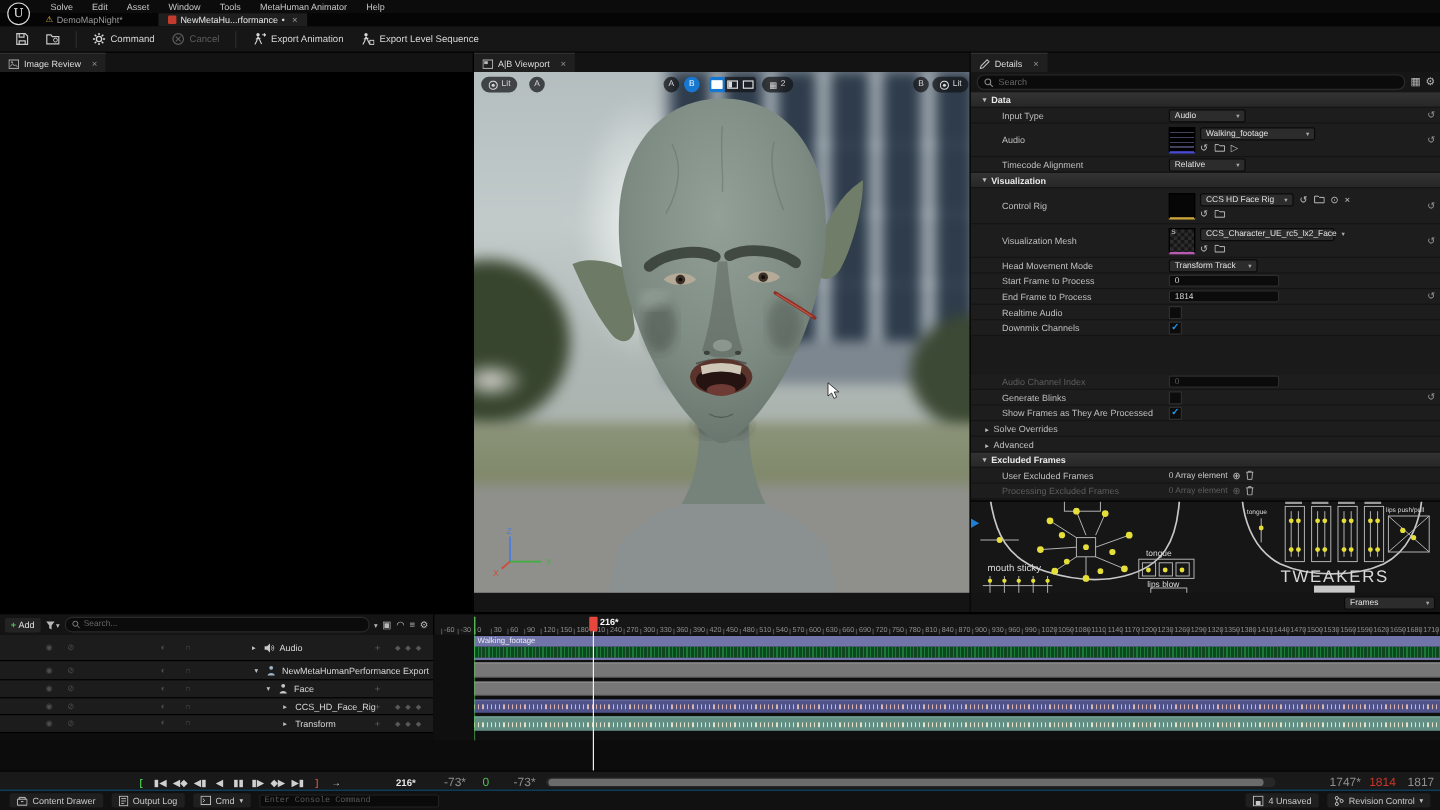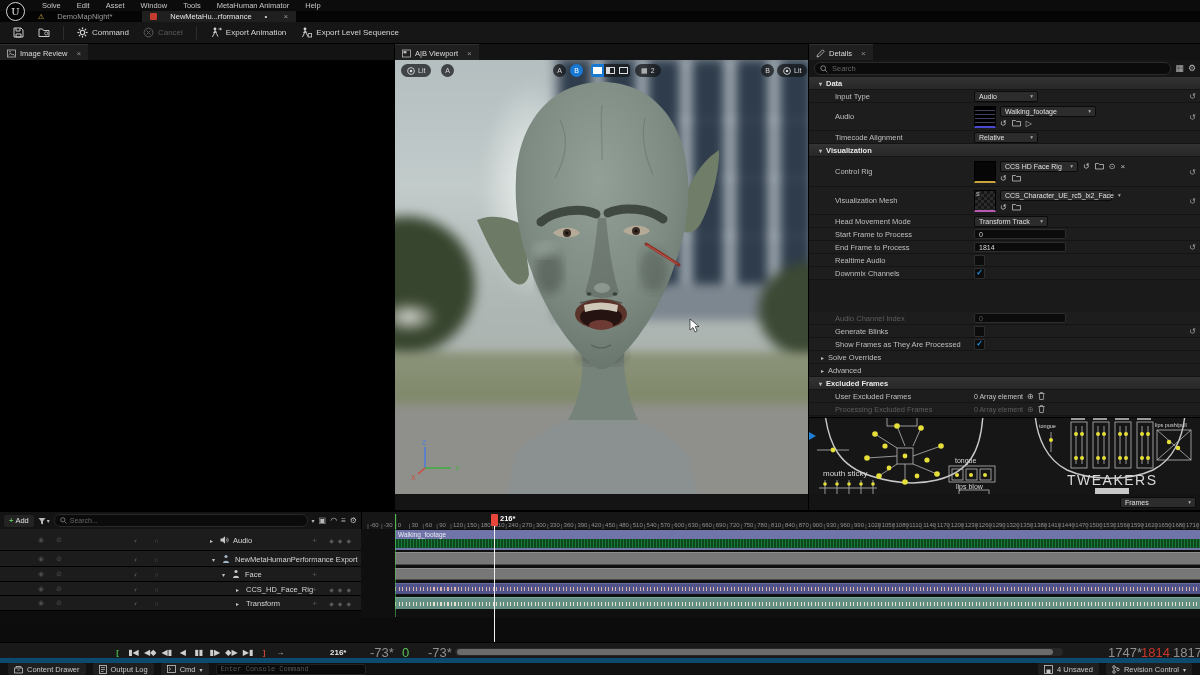--- a/index.html
+++ b/index.html
@@ -7,21 +7,21 @@
        font-family:"Liberation Sans",sans-serif;color:#cfcfcf;}
   .abs{position:absolute;}
   svg text{font-family:"Liberation Sans",sans-serif;}
 
   
   #menubar{position:absolute;left:0;top:0;width:1200px;height:11px;background:#0c0c0c;display:flex;align-items:center;padding-left:34px;box-sizing:border-box;}
   .menu-item{font-size:7.5px;color:#c6c6c6;padding:0 8px;line-height:11px;white-space:nowrap;}
   #logo{position:absolute;left:6px;top:2px;width:17px;height:17px;border-radius:50%;border:1.5px solid #d8d8d8;background:#000;
         display:flex;align-items:center;justify-content:center;font-family:"DejaVu Serif",serif;font-size:10px;color:#eee;z-index:9;}
   #tabrow{position:absolute;left:0;top:11px;width:1200px;height:11px;background:#050505;display:flex;padding-left:30px;box-sizing:border-box;}
-  .asset-tab{display:flex;align-items:center;font-size:7.5px;height:11px;padding:0 8px;color:#9a9a9a;gap:13px;white-space:nowrap;}
+  .asset-tab{display:flex;align-items:center;font-size:7.5px;height:11px;padding:0 8px;color:#9a9a9a;gap:3px;white-space:nowrap;}
   .asset-tab.selected{background:#1f1f1f;color:#e6e6e6;margin-left:22px;}
   .warn-ico{color:#e8c23a;font-size:7px;line-height:7px;}
   .red-ico{width:7px;height:7px;background:#c23b2c;border-radius:1px;flex-shrink:0;}
   .tab-dirty{color:#d8d8d8;font-size:8px;}
   .tab-close{color:#9a9a9a;font-size:8px;margin-left:3px;}
 
   #toolbar{position:absolute;left:0;top:22px;width:1200px;height:22px;background:#161616;border-bottom:1px solid #000;
            display:flex;align-items:center;padding-left:6px;box-sizing:border-box;}
   .tbtn{display:flex;align-items:center;gap:4px;font-size:8px;color:#d6d6d6;padding:3px 7px;border-radius:2px;white-space:nowrap;}
   .tbtn.disabled{color:#5c5c5c;}
@@ -121,33 +121,33 @@
   .lane.keys-teal::after{content:"";position:absolute;left:0;right:0;top:50%;height:4px;transform:translateY(-50%);
       background:repeating-linear-gradient(90deg,#e2dfca 0 1px,rgba(0,0,0,0) 1px 3.5px);}
   .aud-top{height:9px;background:#7074a8;font-size:6.5px;color:#e9e9f2;padding-left:3px;line-height:9px;overflow:hidden;}
   .aud-wave{height:9px;background:#0c4720;background-image:repeating-linear-gradient(90deg,#1c7a39 0 1px,rgba(0,0,0,0) 1px 3px);}
   .aud-bot{height:2px;background:#7074a8;}
   #seq-empty{position:absolute;left:0;top:105px;width:1200px;height:25px;background:#0c0c0c;}
   #transport{position:absolute;left:0;top:130px;width:1200px;height:18px;background:#191919;border-top:1px solid #000;box-sizing:border-box;}
   .tpb{display:inline-flex;align-items:center;justify-content:center;font-size:8px;color:#d0d0d0;min-width:11px;height:18px;}
   .tpb.green{color:#4ac04a;font-weight:bold;}
   .tpb.red{color:#c8463a;font-weight:bold;}
-  .tval{position:absolute;top:0;height:18px;display:flex;align-items:center;font-size:13px;color:#8f8f8f;}
+  .tval{position:absolute;top:0;height:18px;display:flex;align-items:center;font-size:10px;color:#8f8f8f;}
   .tval.green{color:#58c058;}
   .tval.red{color:#c8362a;}
   .tval.white{color:#e8e8e8;font-weight:bold;font-size:8px;}
   #seq-scrollbar{position:absolute;left:455px;top:5px;width:608px;height:8px;background:#272727;border-radius:4px;}
   #seq-scrollthumb{position:absolute;left:2px;top:1px;width:596px;height:6px;background:#6b6b6b;border-radius:3px;}
   #playhead-line{position:absolute;width:1px;background:#f0f0f0;z-index:5;}
   #playhead-handle{position:absolute;width:7px;height:12px;background:#e8453c;border-radius:1px;z-index:6;}
   #playhead-label{position:absolute;font-size:7.5px;font-weight:bold;color:#fff;z-index:6;}
   #zero-line{position:absolute;width:1px;background:rgba(90,200,90,.55);z-index:4;}
 
   
-  #statusbar{position:absolute;left:0;top:658px;width:1200px;height:17px;background:#111;display:flex;align-items:center;gap:7px;padding:0 8px;box-sizing:border-box;border-top:5px solid #0c4a6e;}
+  #statusbar{position:absolute;left:0;top:658px;width:1200px;height:17px;background:#111;display:flex;align-items:center;gap:7px;padding:0 8px;box-sizing:border-box;border-top:1px solid #0c4a6e;}
   .sbtn{display:flex;align-items:center;gap:4px;background:#1f1f1f;border-radius:2px;height:12px;padding:0 6px;font-size:7.5px;color:#c8c8c8;white-space:nowrap;}
   #console-input{width:150px;height:11px;background:#0a0a0a;border:1px solid #222;border-radius:2px;color:#565656;font-size:7px;display:flex;align-items:center;padding:0 4px;font-family:"Liberation Mono",monospace;box-sizing:border-box;}
   .spacer{flex:1;}
 </style>
 </head>
 <body>
 
 <div id="app">
 
   <div id="logo">U</div>

